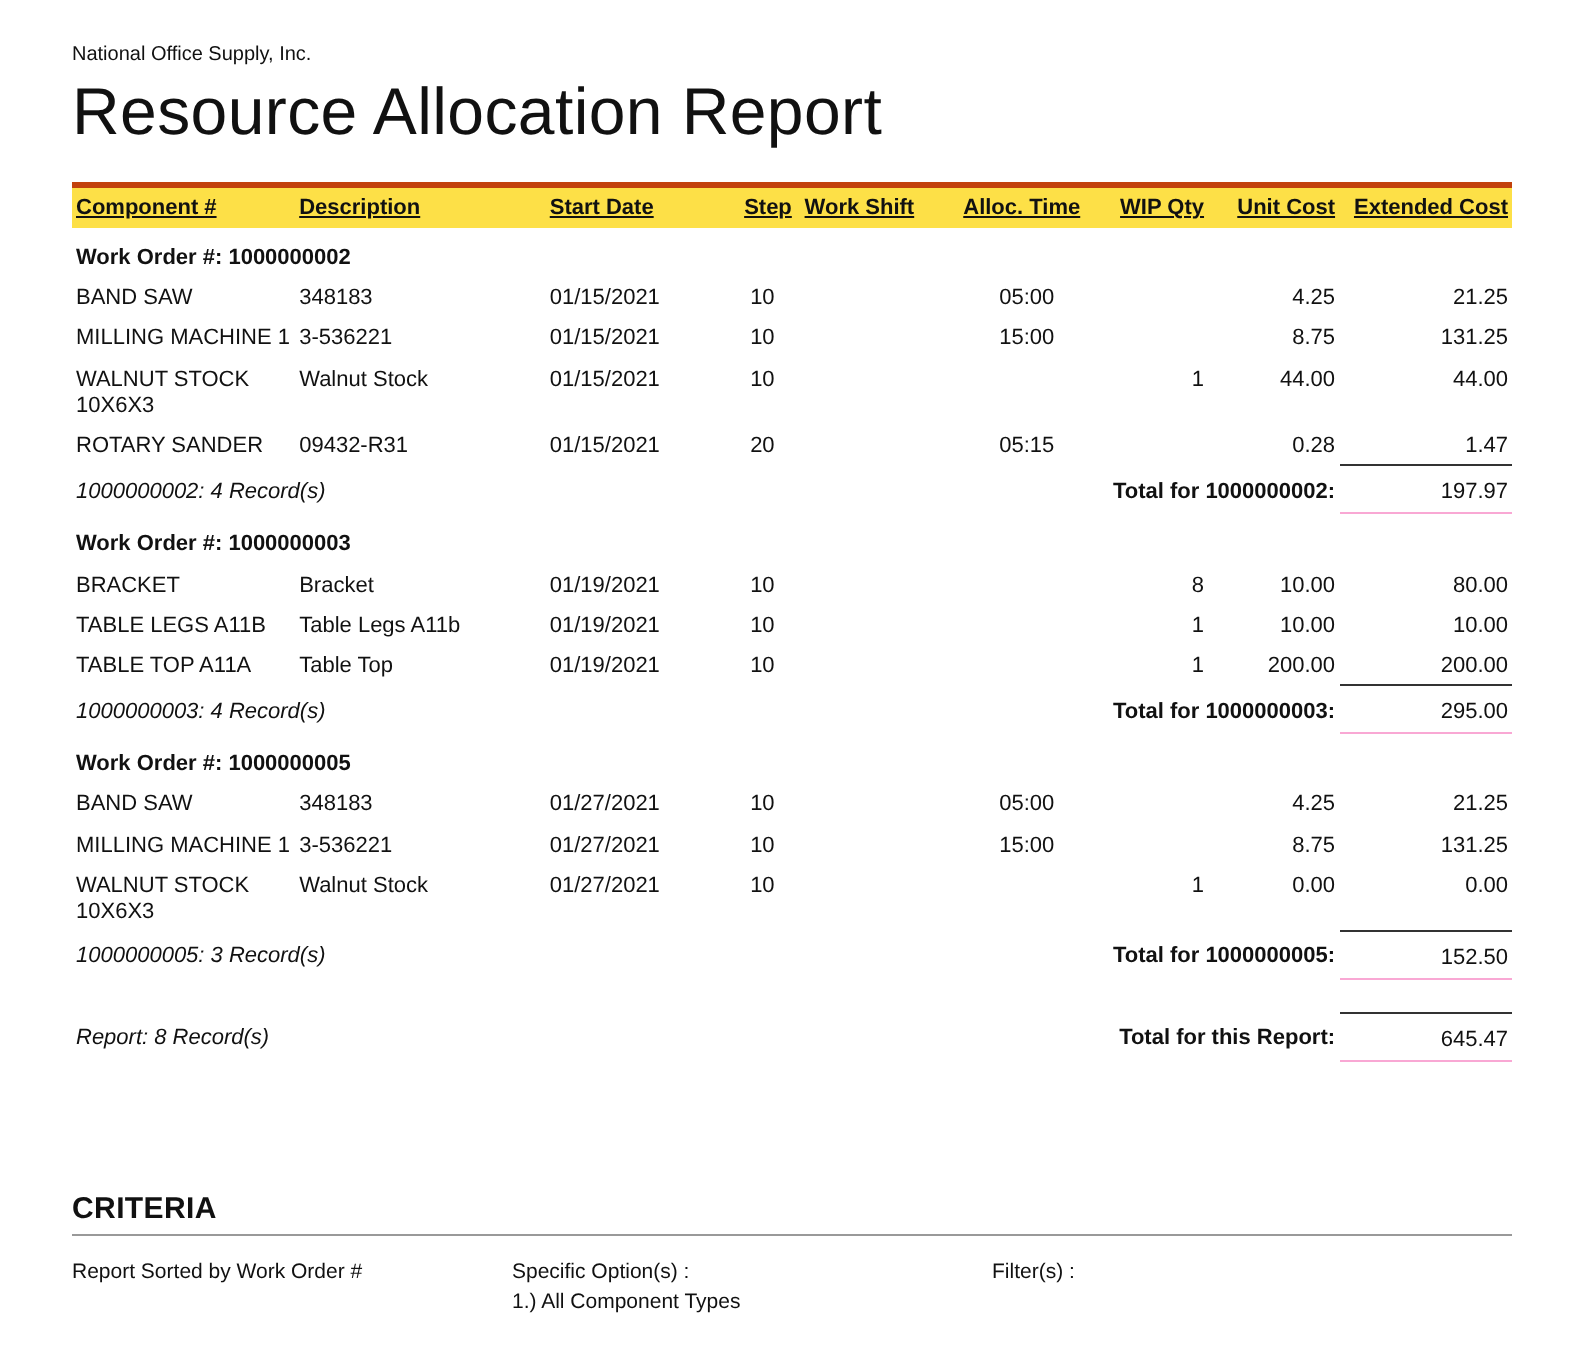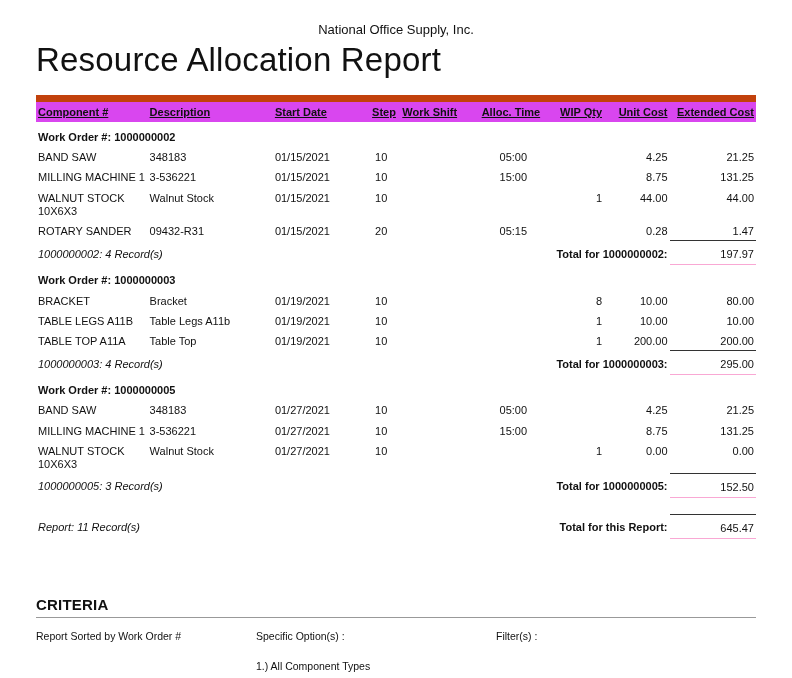--- a/index.html
+++ b/index.html
@@ -2,32 +2,32 @@
 <html><head>
 <meta charset="utf-8">
 <style>
   html, body { margin: 0; padding: 0; background: #ffffff; }
   .page {
     width: 792px; height: 678px; box-sizing: border-box;
     padding: 16px 36px 0; position: relative;
     font-family: "Liberation Sans", sans-serif; color: #111;
     background: #fff; overflow: hidden;
   }
-  .company { text-align: center; font-size: 13px; margin-top: 6px; }
+  .company { text-align: left; font-size: 10px; margin-top: 6px; }
   .title { text-align: left; font-size: 33px; margin-top: 4px; letter-spacing: .2px; }
 
   table.report {
     width: 100%; border-collapse: collapse; table-layout: fixed;
     margin-top: 16px; font-size: 11px;
   }
   col.c1{width:15.5%} col.c2{width:17.4%} col.c3{width:13.5%}
   col.c4{width:4.2%}  col.c5{width:8.6%}  col.c6{width:11.1%}
   col.c7{width:8.6%}  col.c8{width:9.1%}  col.c9{width:12%}
 
-  thead tr { background: #d946ef; border-top: 7px solid #c2410c; margin-top: 47px; }
+  thead tr { background: #fde047; border-top: 3px solid #c2410c; margin-top: 47px; }
   th {
     font-weight: bold; text-decoration: underline; font-size: 11px;
     padding: 4px 2px; white-space: nowrap; vertical-align: bottom;
   }
   td { padding: 5px 2px 2px; vertical-align: top; line-height: 1.2; }
 
   th.col-1, th.col-2, th.col-3, th.col-4, th.col-5,
   td.col-1, td.col-2, td.col-3, td.col-5 { text-align: left; }
   td.col-4 { text-align: left; padding-left: 5px; }
   th.col-6, th.col-7, th.col-8, th.col-9,
@@ -40,21 +40,21 @@
   td.total-value  {
     text-align: right; padding-top: 7px; padding-bottom: 3px;
     border-top: 1px solid #333; border-bottom: 1px solid #f9a8d4;
   }
   tr.spacer td { height: 16px; padding: 0; border: none; }
 
   .criteria { position: absolute; left: 36px; right: 36px; top: 596px; font-size: 10.5px; }
   .criteria-title { font-weight: bold; font-size: 15px; letter-spacing: .2px; }
   .criteria hr { border: none; border-top: 1px solid #999; margin: 4px 0 12px; }
   .criteria-grid { display: grid; grid-template-columns: 220px 240px 1fr; }
-  .crit-line { margin-bottom: 18px; }
+  .crit-line { margin-bottom: 3px; }
 </style>
 </head>
 <body>
 
 <div class="page">
   <div class="company">National Office Supply, Inc.</div>
   <div class="title">Resource Allocation Report</div>
 
   <table class="report">
     <colgroup>
@@ -215,21 +215,21 @@
           <td class="record-count" colspan="5">1000000005: 3 Record(s)</td>
           <td class="total-label" colspan="3">Total for 1000000005:</td>
           <td class="col-9 total-value">152.50</td>
         </tr>
       </tbody>
     <tbody>
       <tr class="spacer">
           <td colspan="9"></td>
         </tr>
       <tr>
-        <td colspan="5" class="record-count">Report: 11 Record(s)</td>
+        <td colspan="5" class="record-count">Report: 8 Record(s)</td>
         <td colspan="3" class="total-label">Total for this Report:</td>
         <td class="col-9 total-value">645.47</td>
       </tr>
     </tbody>
   </table>
 
   <div class="criteria">
     <div class="criteria-title">CRITERIA</div>
     <hr>
     <div class="criteria-grid">

